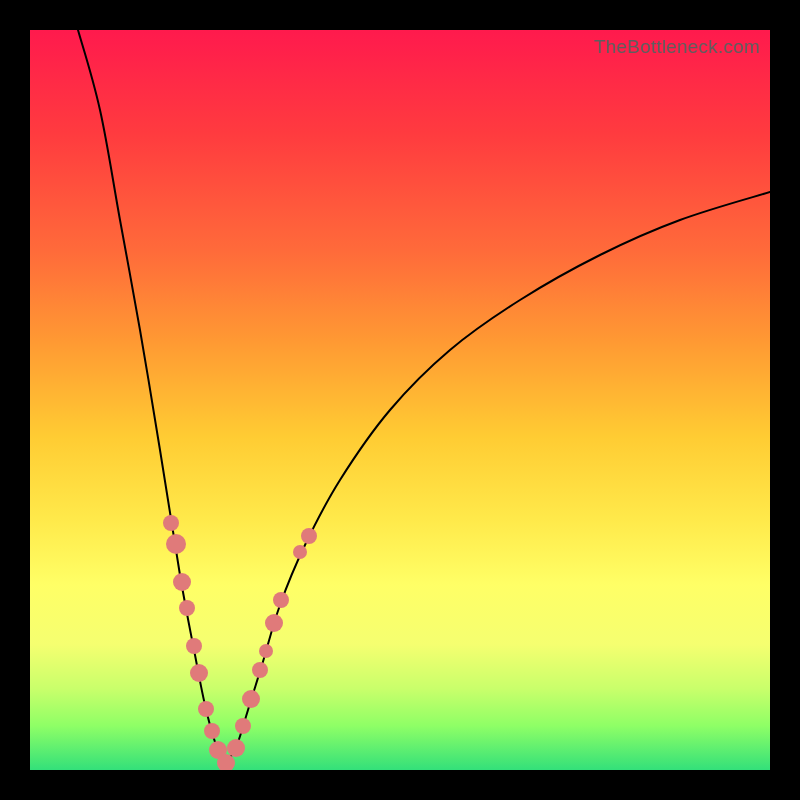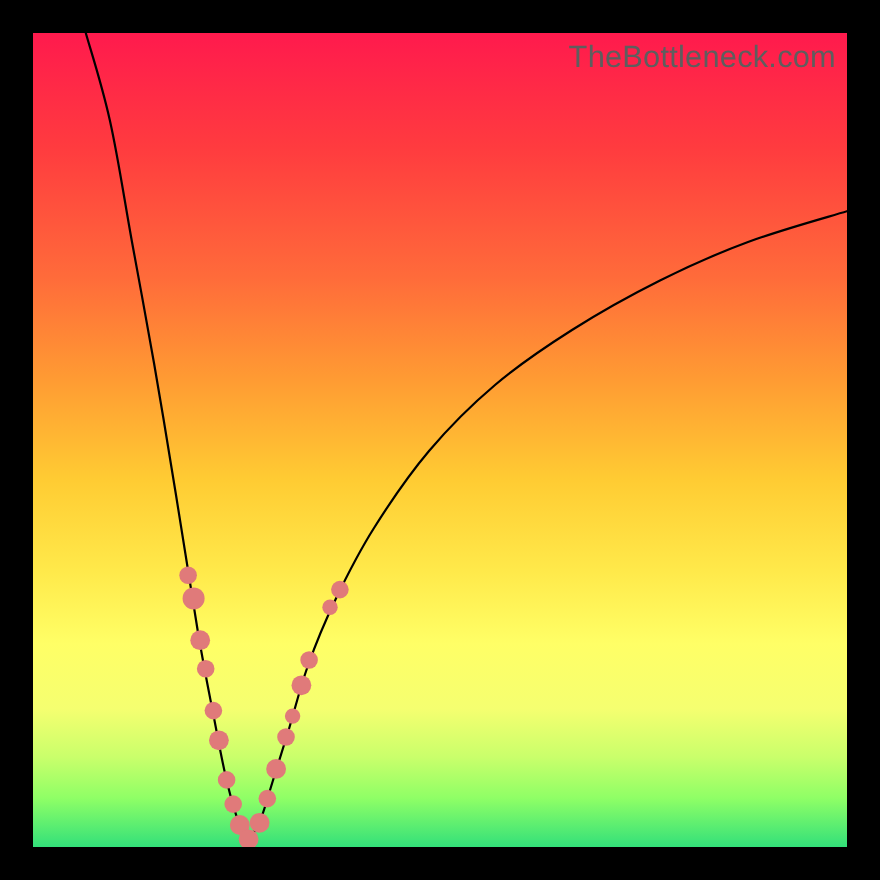--- a/index.html
+++ b/index.html
@@ -37,21 +37,21 @@
       #c9ff6b 89%,
       #8fff66 94%,
       #33e07a 100%
     );
   }
   .watermark {
     position: absolute;
     top: 6px;
     right: 10px;
     color: #5e5e5e;
-    font-size: 28px;
+    font-size: 19px;
     font-weight: 500;
     letter-spacing: 0.2px;
     user-select: none;
   }
   svg.curve {
     position: absolute;
     left: 0;
     top: 0;
     width: 740px;
     height: 740px;

